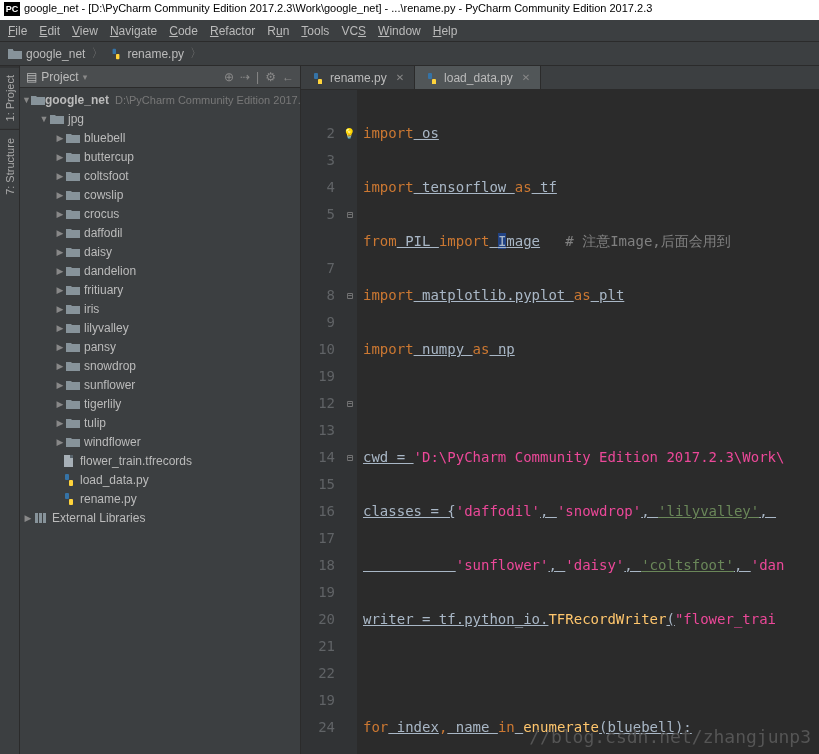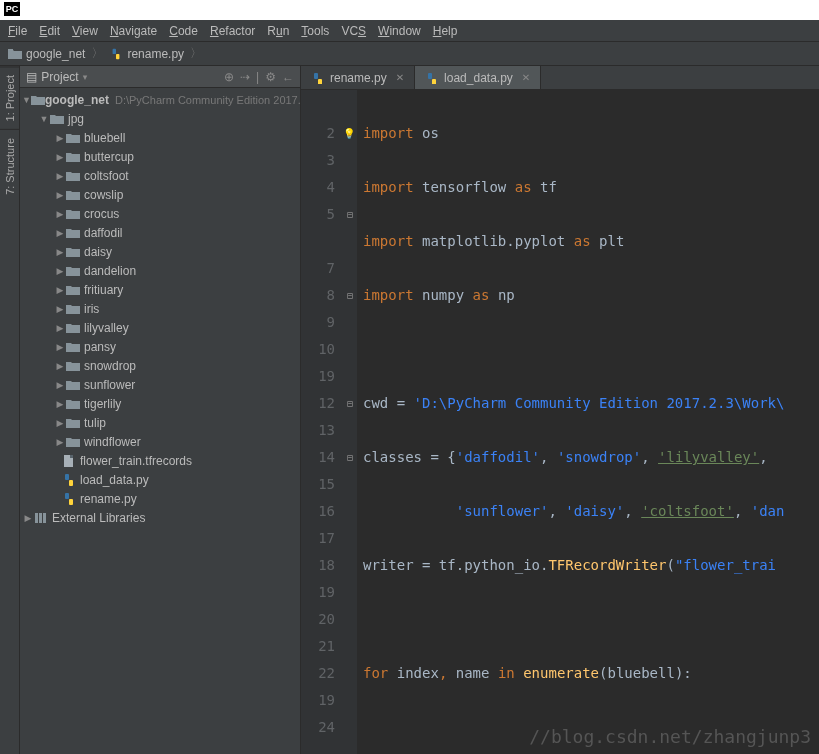--- a/index.html
+++ b/index.html
@@ -174,41 +174,42 @@
 }
 .fold-col div { height: 27px; text-align: center; }
 .code {
   flex: 1;
   padding: 3px 0 0 6px;
   line-height: 27px;
   white-space: pre;
   position: relative;
 }
 .kw { color: #cc7832; }
-.str { color: #3b82f6; }
+.str { color: #ec4899; }
 .str-u { color: #6a8759; text-decoration: underline; }
 .fn { color: #ffc66d; }
 .cm { color: #808080; }
-.id { color: #a9b7c6; }
+.id { color: #a9b7c6; text-decoration: underline; }
 .hl { background: #214283; }
 .bulb { color: #f2c55c; }
 .watermark {
   position: absolute;
   right: 8px;
   bottom: 4px;
   color: #555;
   font-size: 18px;
 }
 svg { display: block; }
 </style>
 </head>
 <body>
 
 <div class="title-bar">
   <span class="pc-icon">PC</span>
+  <span>google_net - [D:\PyCharm Community Edition 2017.2.3\Work\google_net] - ...\rename.py - PyCharm Community Edition 2017.2.3</span>
 </div>
 
 <div class="menu-bar">
   <span class="menu-item"><span class="mn">F</span>ile</span>
   <span class="menu-item"><span class="mn">E</span>dit</span>
   <span class="menu-item"><span class="mn">V</span>iew</span>
   <span class="menu-item"><span class="mn">N</span>avigate</span>
   <span class="menu-item"><span class="mn">C</span>ode</span>
   <span class="menu-item"><span class="mn">R</span>efactor</span>
   <span class="menu-item">R<span class="mn">u</span>n</span>
@@ -550,20 +551,21 @@
           <div></div>
           <div></div>
           <div></div>
           <div></div>
           <div></div>
           <div></div>
       </div>
       <div class="code">
 <div><span class="kw">import</span><span class="id"> os</span></div>
 <div><span class="kw">import</span><span class="id"> tensorflow </span><span class="kw">as</span><span class="id"> tf</span></div>
+<div><span class="kw">from</span><span class="id"> PIL </span><span class="kw">import</span><span class="id"> </span><span class="id hl">I</span><span class="id">mage</span><span class="cm">   # 注意Image,后面会用到</span></div>
 <div><span class="kw">import</span><span class="id"> matplotlib.pyplot </span><span class="kw">as</span><span class="id"> plt</span></div>
 <div><span class="kw">import</span><span class="id"> numpy </span><span class="kw">as</span><span class="id"> np</span></div>
 <div> </div>
 <div><span class="id">cwd = </span><span class="str">'D:\PyCharm Community Edition 2017.2.3\Work\</span></div>
 <div><span class="id">classes = {</span><span class="str">'daffodil'</span><span class="id">, </span><span class="str">'snowdrop'</span><span class="id">, </span><span class="str-u">'lilyvalley'</span><span class="id">, </span></div>
 <div><span class="id">           </span><span class="str">'sunflower'</span><span class="id">, </span><span class="str">'daisy'</span><span class="id">, </span><span class="str-u">'coltsfoot'</span><span class="id">, </span><span class="str">'dan</span></div>
 <div><span class="id">writer = tf.python_io.</span><span class="fn">TFRecordWriter</span><span class="id">(</span><span class="str">"flower_trai</span></div>
 <div> </div>
 <div><span class="kw">for</span><span class="id"> index</span><span class="kw">,</span><span class="id"> name </span><span class="kw">in</span><span class="id"> </span><span class="fn">enumerate</span><span class="id">(bluebell):</span></div>
 

